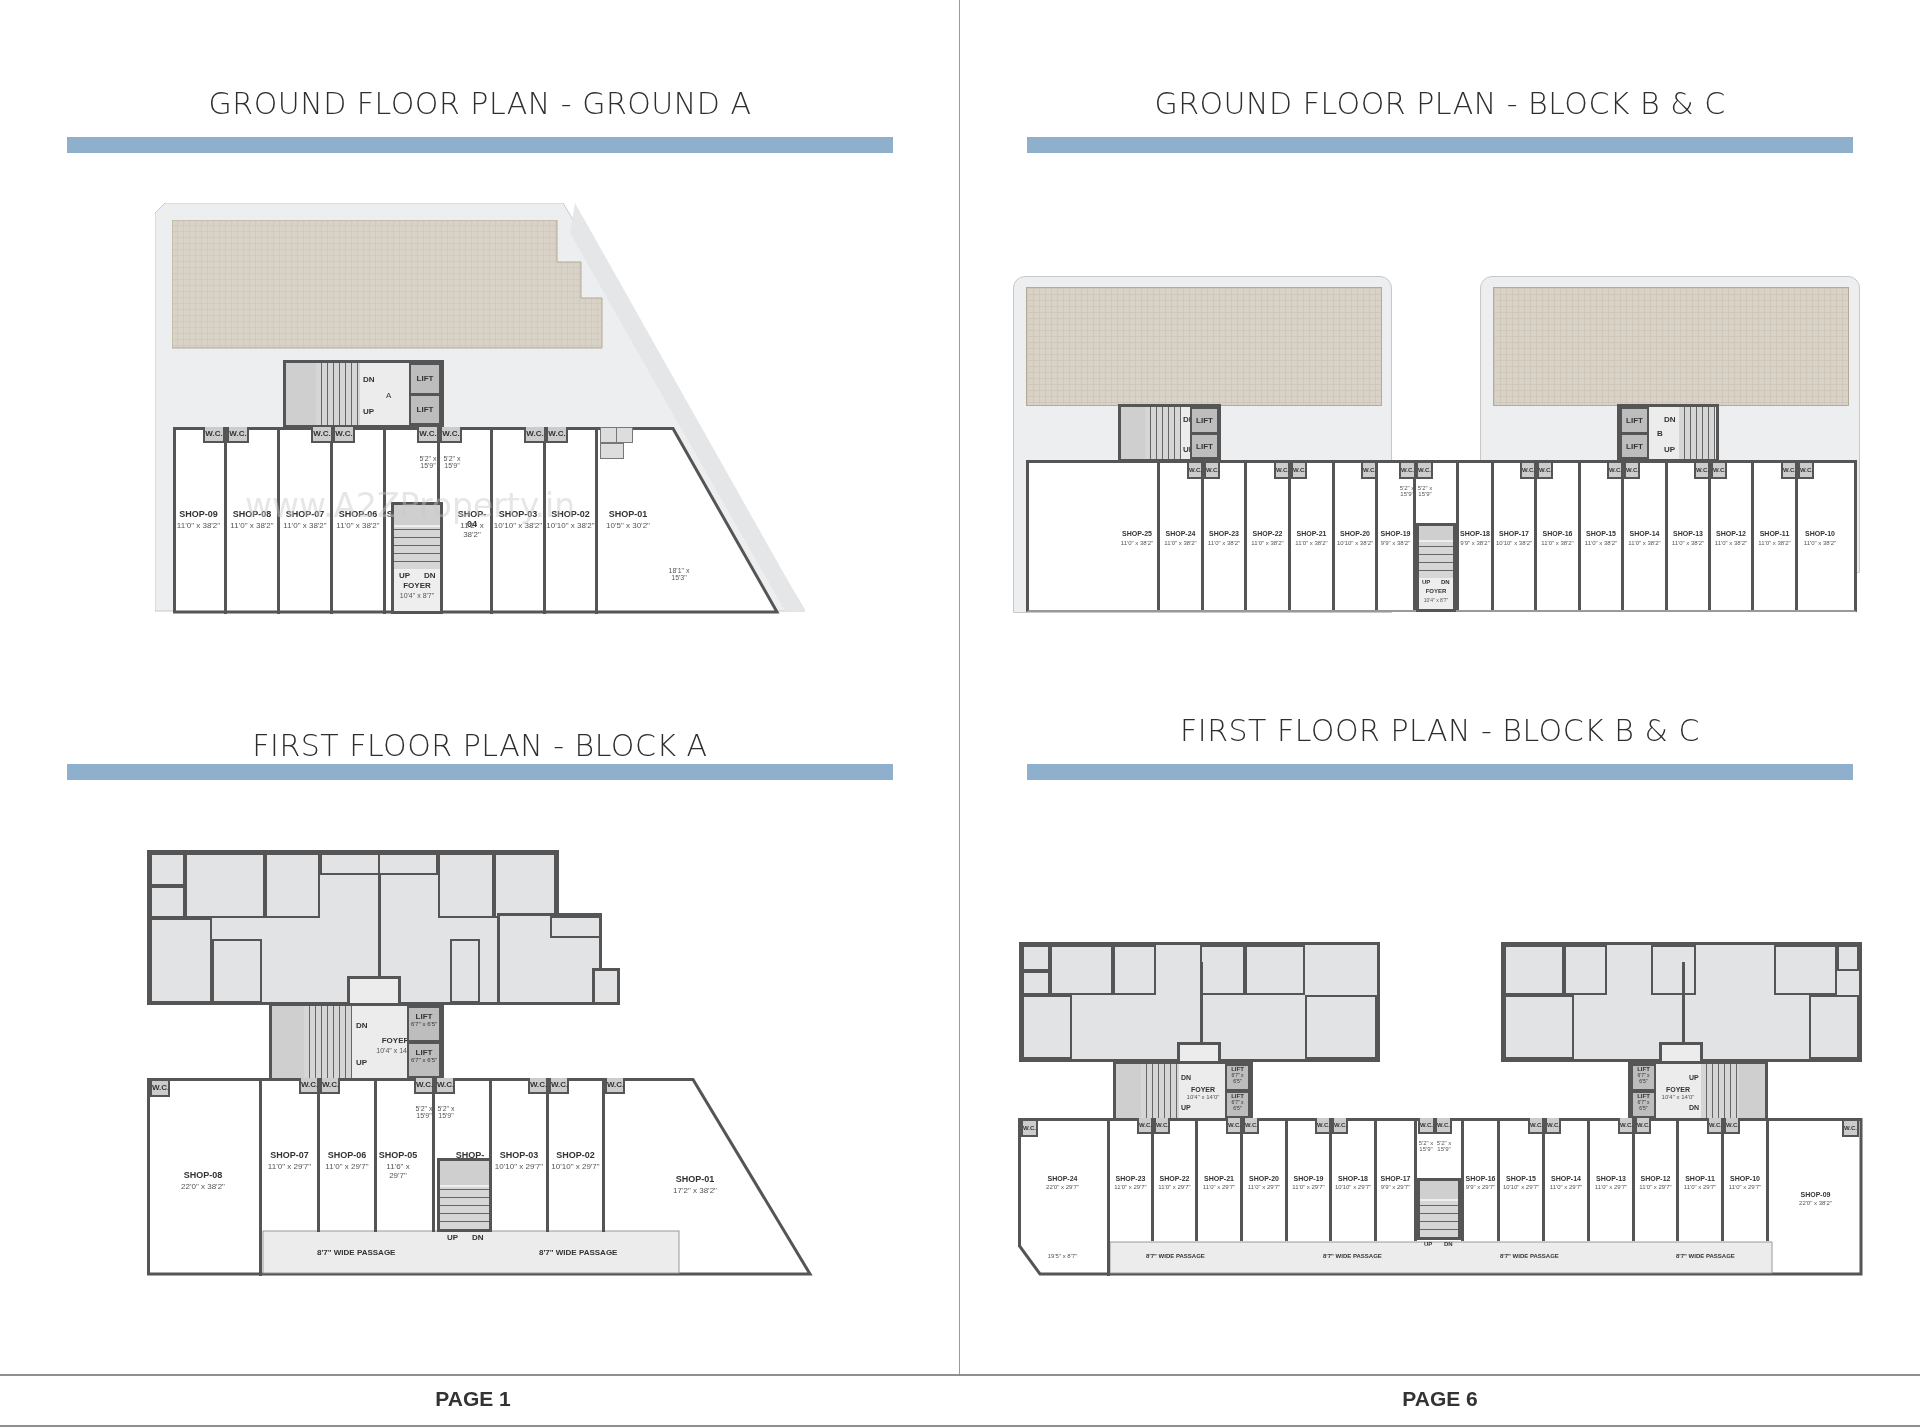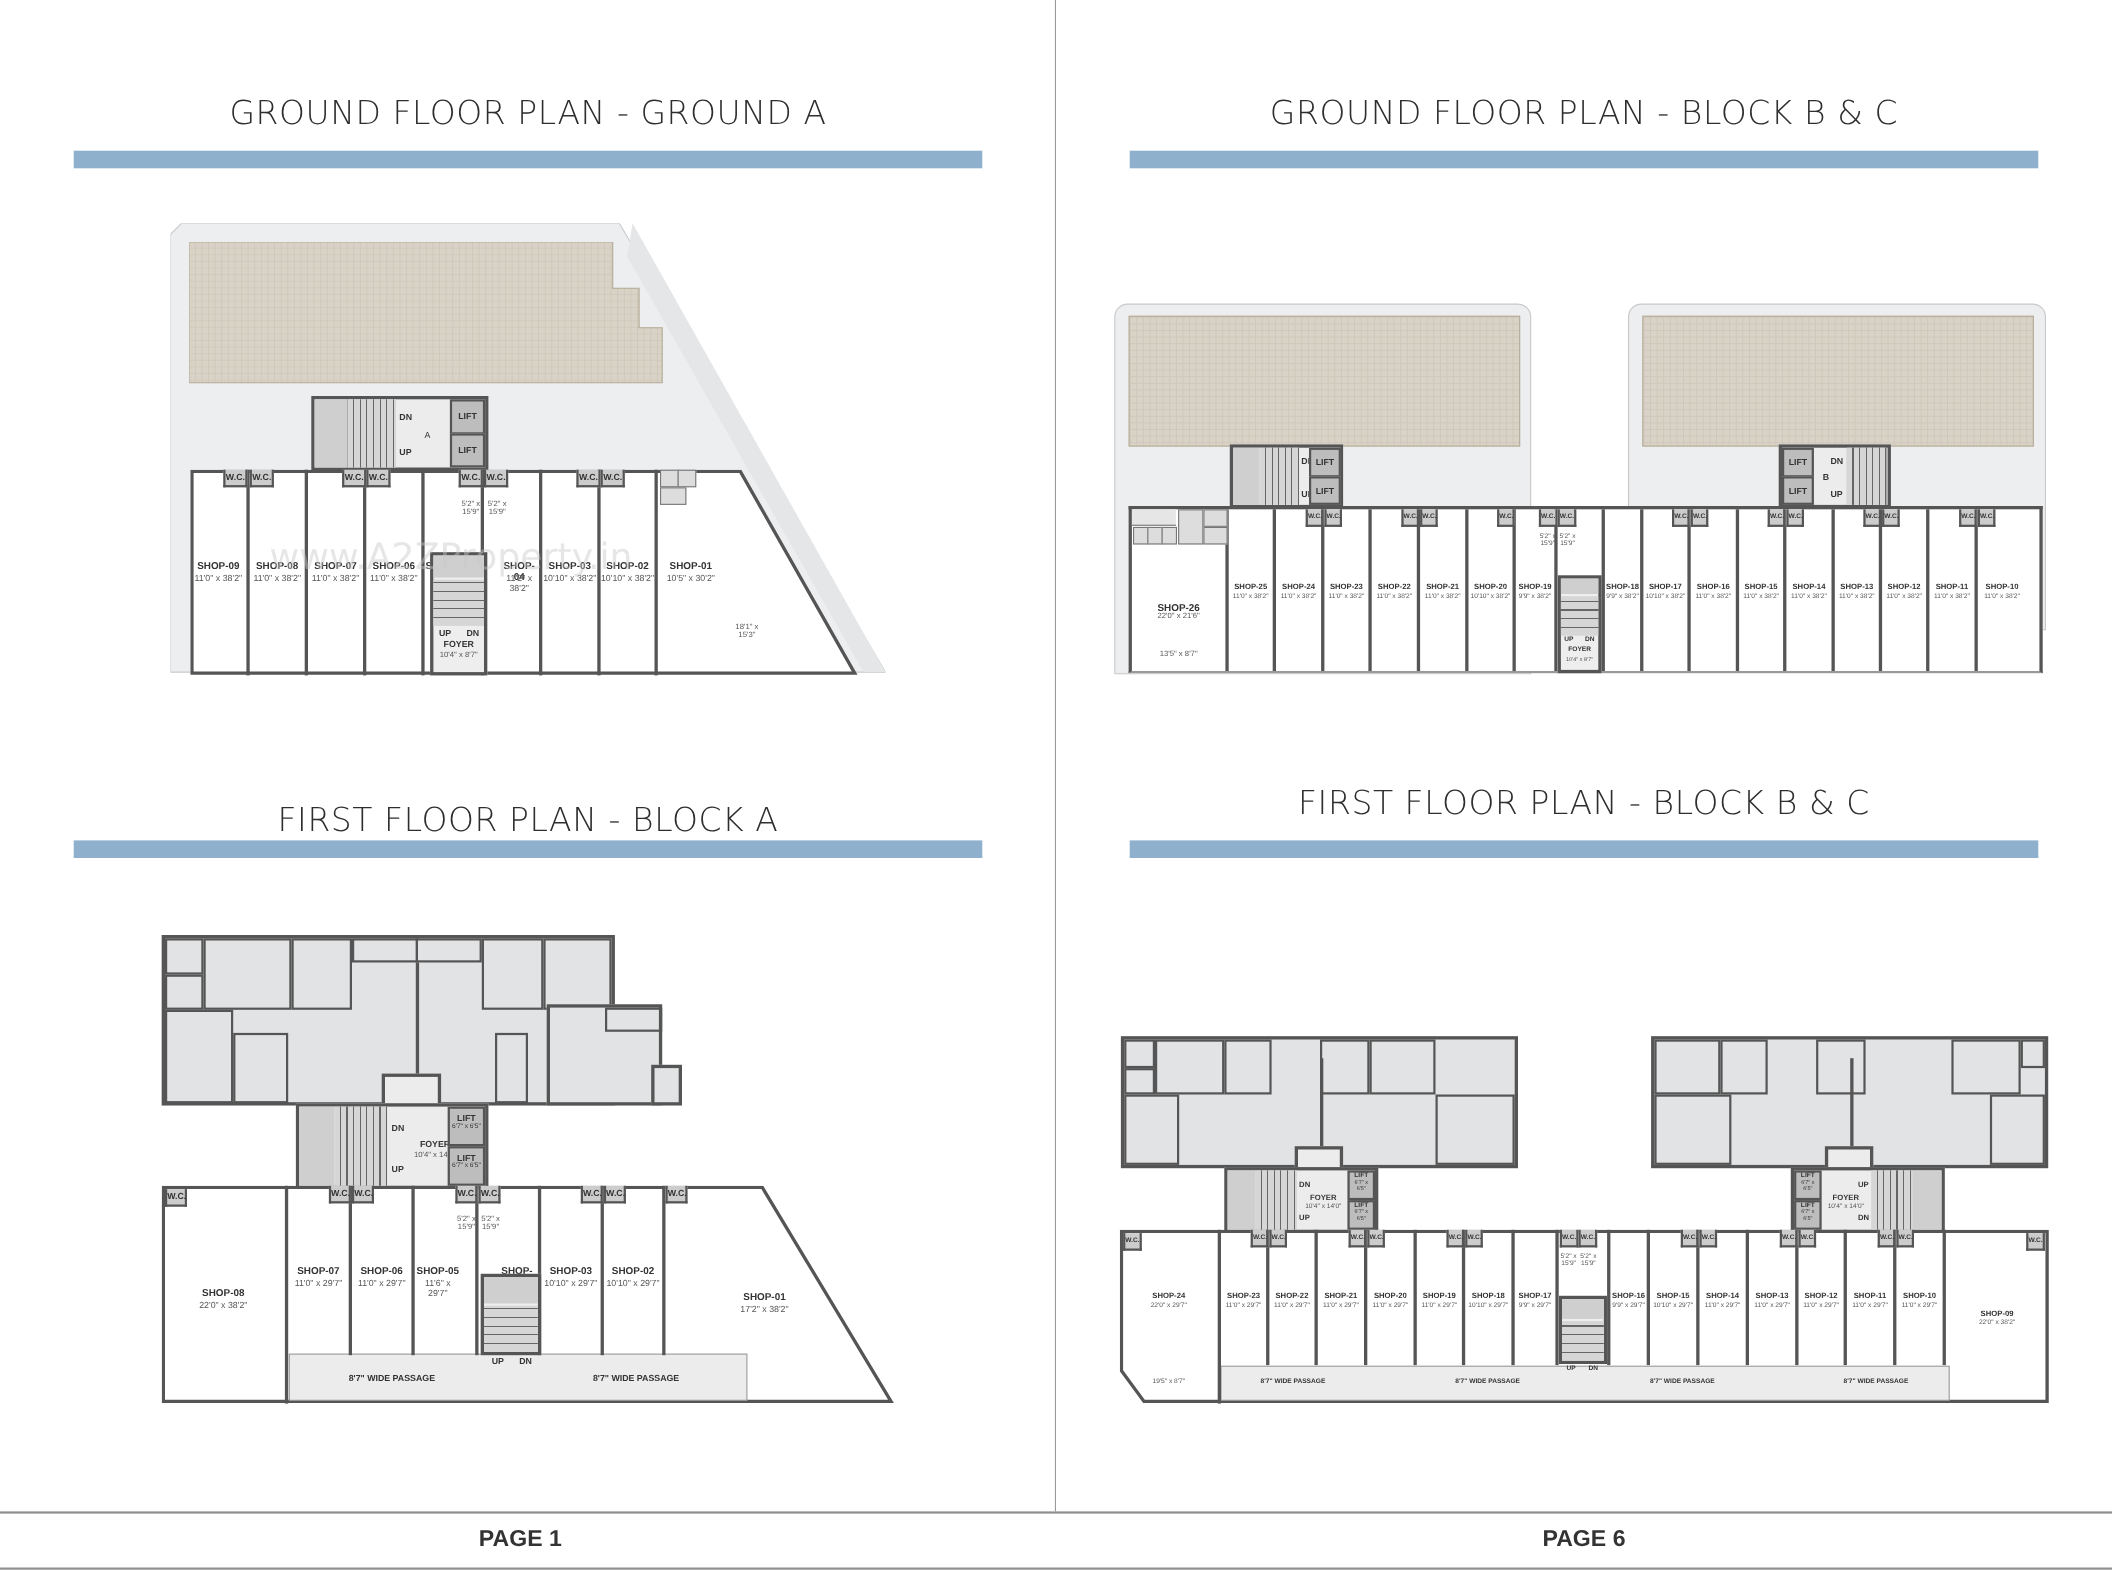--- a/index.html
+++ b/index.html
@@ -161,32 +161,20 @@
     <div class="abs lift" style="left:0;top:0;width:29px;height:27px;line-height:24px;">LIFT</div>
     <div class="abs lift" style="left:0;top:26px;width:29px;height:26px;line-height:23px;">LIFT</div>
     <div class="abs lbl" style="left:37px;top:22px;">B</div>
     <div class="abs lbl" style="left:44px;top:8px;">DN</div>
     <div class="abs lbl" style="left:44px;top:38px;">UP</div>
     <div class="abs stair" style="left:59px;top:0;width:36px;height:52px;"></div>
   </div>
 
   <div class="abs" style="left:13px;top:186px;width:831px;height:152px;border:3px solid #555;border-bottom:2px solid #999;box-sizing:border-box;background:#fff;">
 
-    <div class="shop" style="left:0;width:88px;">
-      <div class="abs" style="left:0;top:0;width:40px;height:14px;background:#e6e6e6;border-bottom:1px solid #777;"></div>
-      <div class="abs" style="left:1px;top:16px;width:12px;height:14px;background:#ddd;border:1px solid #777;"></div>
-      <div class="abs" style="left:14px;top:16px;width:12px;height:14px;background:#ddd;border:1px solid #777;"></div>
-      <div class="abs" style="left:27px;top:16px;width:12px;height:14px;background:#ddd;border:1px solid #777;"></div>
-      <div class="abs" style="left:42px;top:0;width:21px;height:30px;background:#ddd;border:1px solid #777;font-size:4px;text-align:center;"></div>
-      <div class="abs" style="left:65px;top:0;width:20px;height:14px;background:#ddd;border:1px solid #777;"></div>
-      <div class="abs" style="left:65px;top:16px;width:20px;height:14px;background:#ddd;border:1px solid #777;"></div>
-      <div class="shop-name" style="top:84px;">SHOP-26</div>
-      <div class="shop-dim" style="top:94px;font-size:7px;">22'0" x 21'6"</div>
-      <div class="shop-dim" style="top:128px;font-size:7px;">13'5" x 8'7"</div>
-    </div>
     <div class="shop" style="left:88px;width:43px;">
       <div class="shop-name" style="top:67px;font-size:7px;">SHOP-25</div>
       <div class="shop-dim" style="top:77px;font-size:6px;">11'0" x 38'2"</div>
     </div>
     <div class="shop" style="left:131px;width:44px;">
       <div class="wc" style="left:27px;width:16px;font-size:6px;">W.C.</div>
       <div class="shop-name" style="top:67px;font-size:7px;">SHOP-24</div>
       <div class="shop-dim" style="top:77px;font-size:6px;">11'0" x 38'2"</div>
     </div>
     <div class="shop" style="left:175px;width:43px;">

